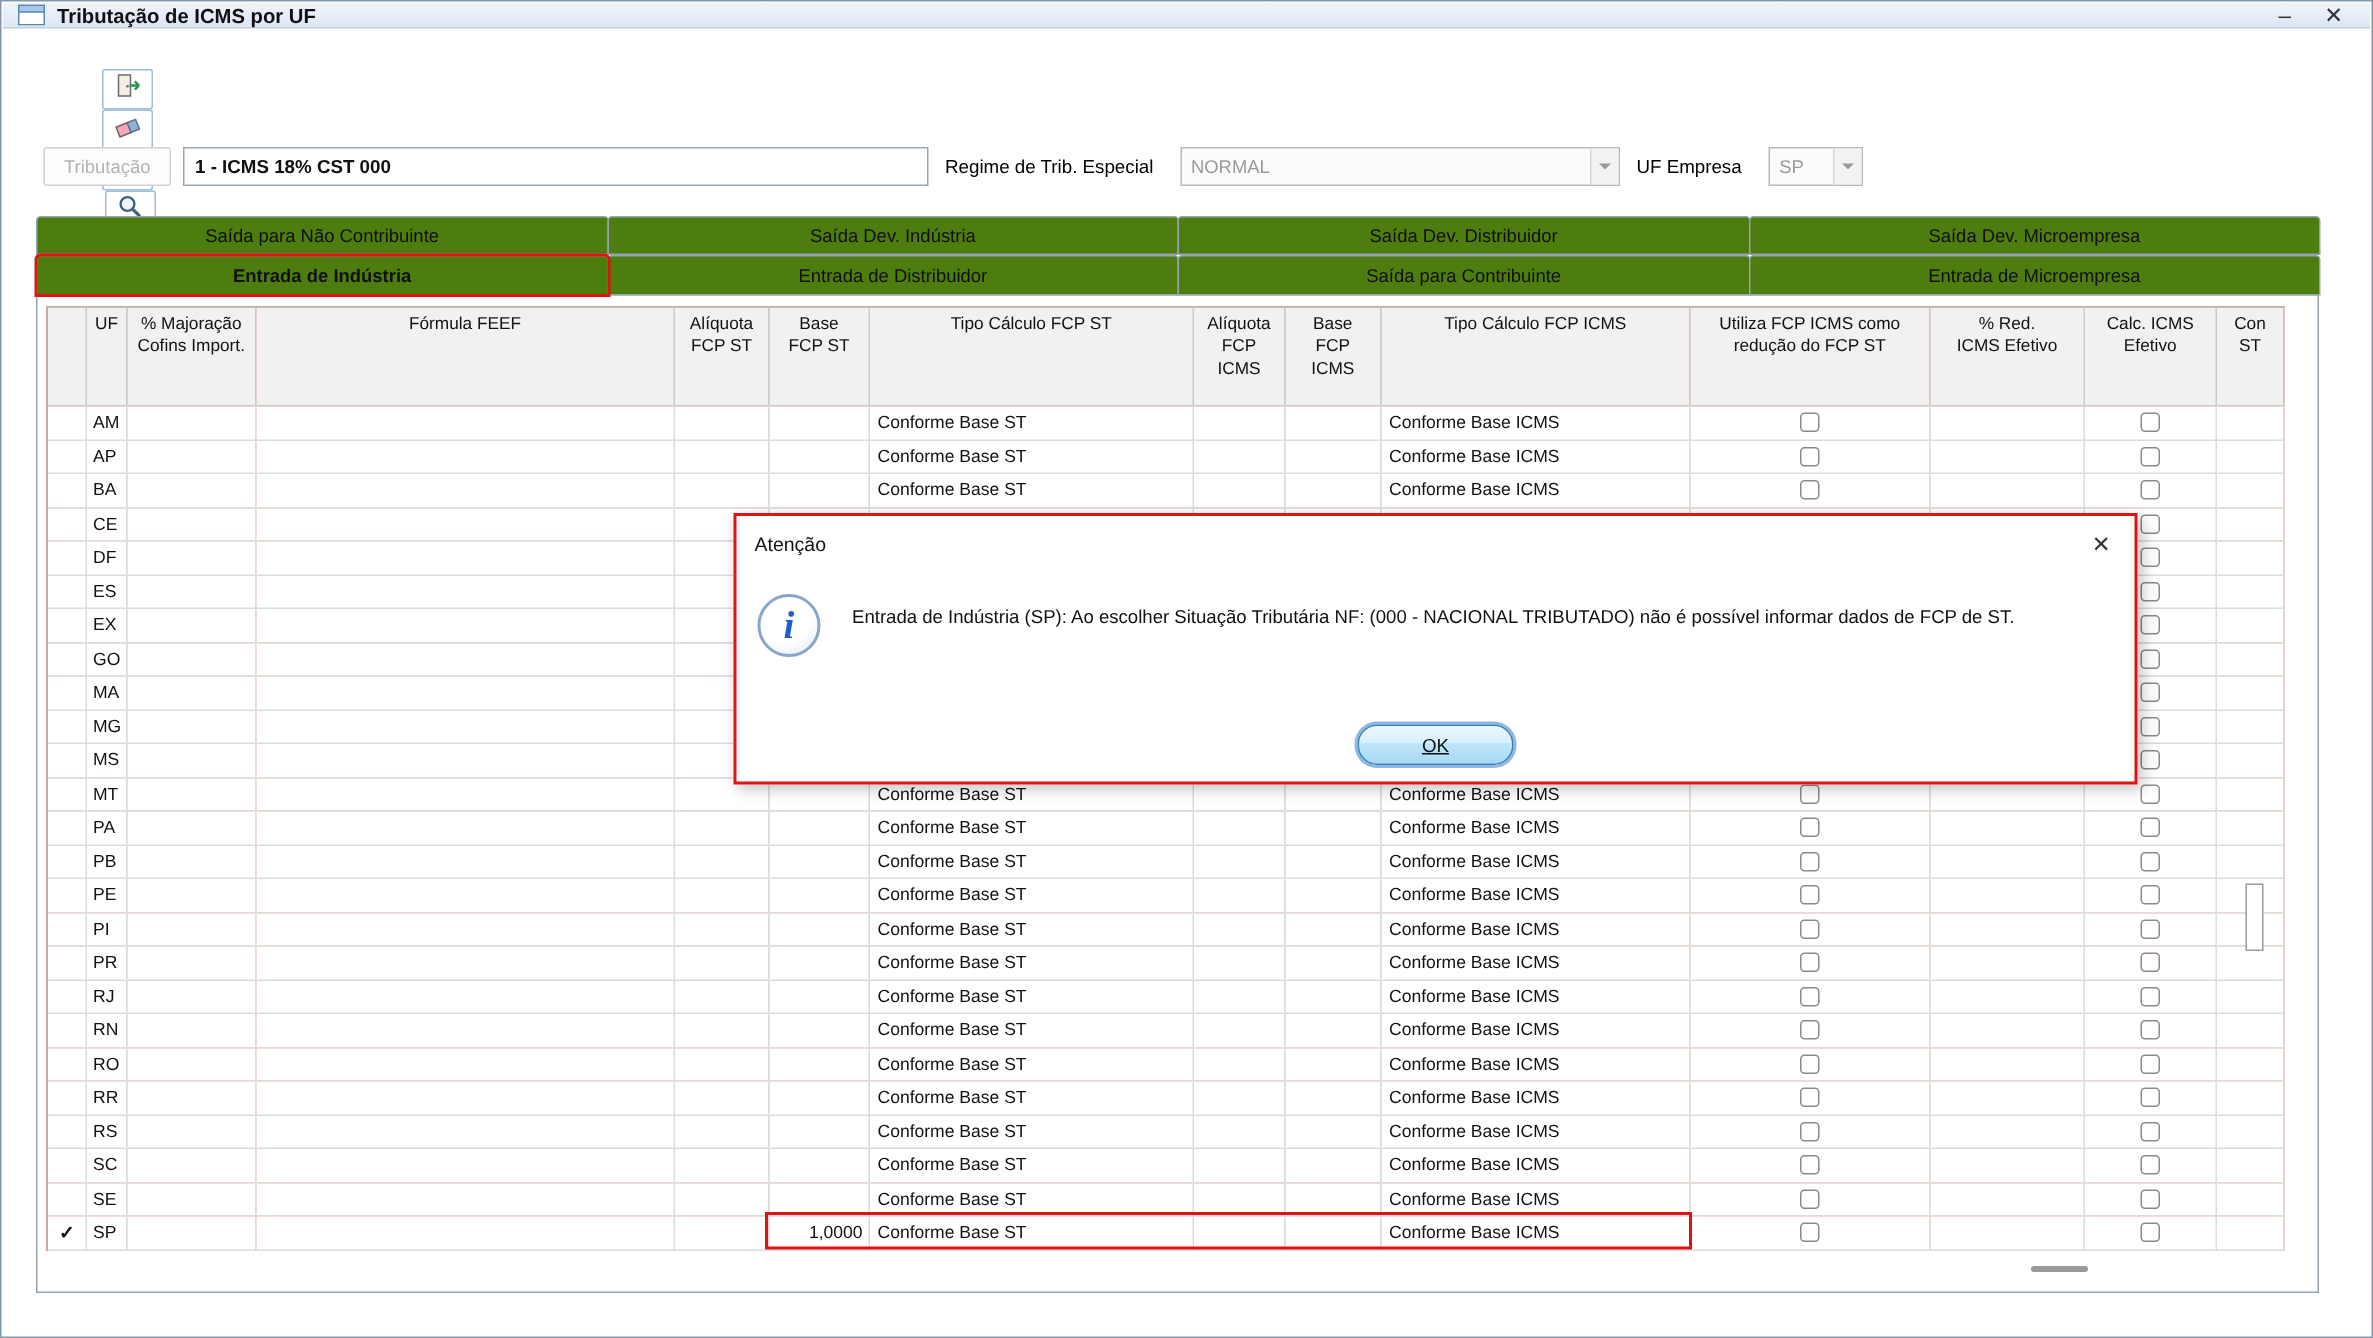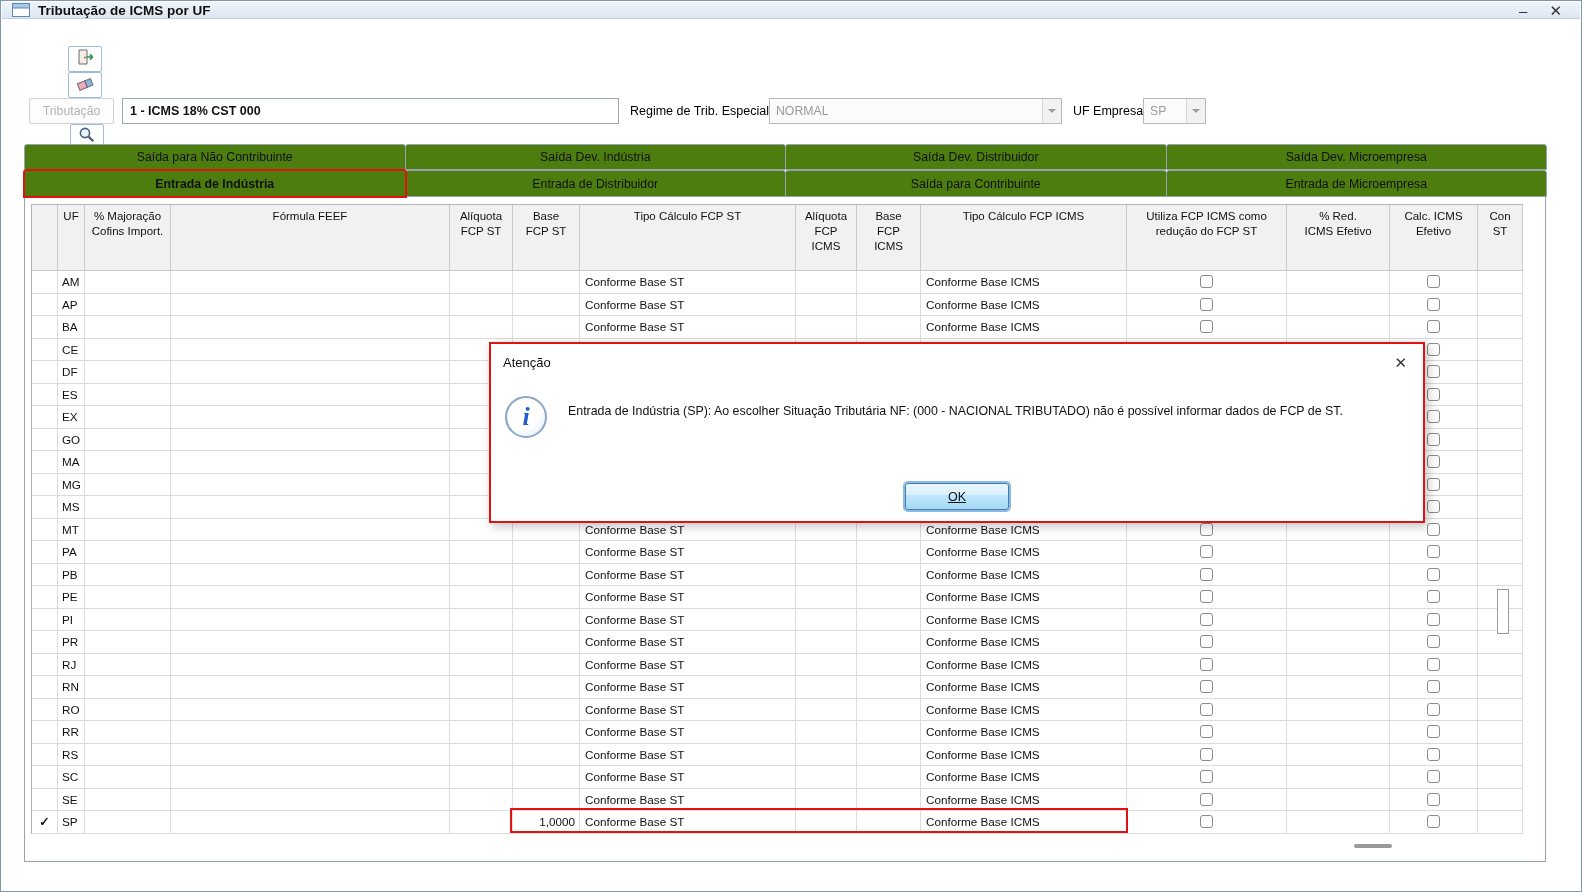--- a/index.html
+++ b/index.html
@@ -23,21 +23,21 @@
   .tbtn.text { padding:0 16px; color:#0a5bbd; font-size:12.5px; }
   .sp8 { margin-right:9px; } .sp12 { margin-right:12px; } .sp20 { margin-right:22px; }
 
   
   .formrow { position:absolute; left:28px; top:96px; height:27px; display:flex; align-items:center; }
   .btn-dis { width:85px; height:26px; border:1px solid #d2d2d2; border-radius:2px; background:#fdfdfd;
     color:#b3b3b3; font-size:12.3px; display:flex; align-items:center; justify-content:center; }
   .inp { width:497px; height:26px; border:1px solid #9aa7b3; background:#fff; font-size:12.5px;
     font-weight:bold; color:#111; padding:0 7px; margin-left:8px; display:flex; align-items:center; }
   .flabel { font-size:12.5px; color:#000; margin-left:11px; white-space:nowrap; }
-  .combo { height:26px; border:1px solid #b9b9b9; background:#fbfbfb; margin-left:0;
+  .combo { height:26px; border:1px solid #b9b9b9; background:#fbfbfb; margin-left:18px;
     display:flex; align-items:center; }
   .combo .cval { flex:1; padding:0 6px; font-size:12.3px; color:#9a9a9a; overflow:hidden; white-space:nowrap; }
   .combo .carr { width:19px; height:100%; border-left:1px solid #d6d6d6; background:#f2f2f2;
     display:flex; align-items:center; justify-content:center; }
   .combo .carr i { width:0; height:0; border:4px solid transparent; border-top-color:#9a9a9a; margin-top:4px; }
   .combo.w-regime { width:293px; } .combo.w-uf { width:63px; }
 
   
   .tabrow { position:absolute; left:23px; width:1522px; display:flex; z-index:2; }
   .tabrow.r1 { top:143px; height:26px; }
@@ -87,21 +87,21 @@
   .dlg-title { position:absolute; left:12px; top:11px; font-size:13px; color:#111; }
   .dlg-close { position:absolute; right:16px; top:10px; font-size:15px; color:#333; cursor:pointer; }
   .dlg-icon { position:absolute; left:14px; top:52px; width:42px; height:42px; border-radius:50%;
     border:2px solid #8aa6c8; background:radial-gradient(circle at 35% 30%, #ffffff 55%, #dce8f6);
     display:flex; align-items:center; justify-content:center; }
   .dlg-icon span { font-family:"Liberation Serif", serif; font-style:italic; font-weight:bold;
     font-size:26px; color:#1f5dd0; line-height:1; }
   .dlg-msg { position:absolute; left:77px; top:60px; right:20px; font-size:12.4px; color:#111;
     white-space:nowrap; overflow:hidden; }
   .dlg-ok { position:absolute; left:50%; transform:translateX(-50%); top:139px;
-    width:104px; height:27px; border:1px solid #3c7fb1; border-radius:3px;
+    width:104px; height:27px; border:1px solid #3c7fb1; border-radius:13px;
     box-shadow:0 0 0 2px #8fb9e4; background:linear-gradient(#eaf6fd,#d9f0fc 45%,#bee6fd 46%,#a7d9f3);
     font-size:12.5px; color:#111; text-decoration:underline; cursor:pointer;
     font-family:"Liberation Sans", sans-serif; }
 </style>
 </head>
 <body>
 
 <div class="window">
 
   <div class="titlebar">

